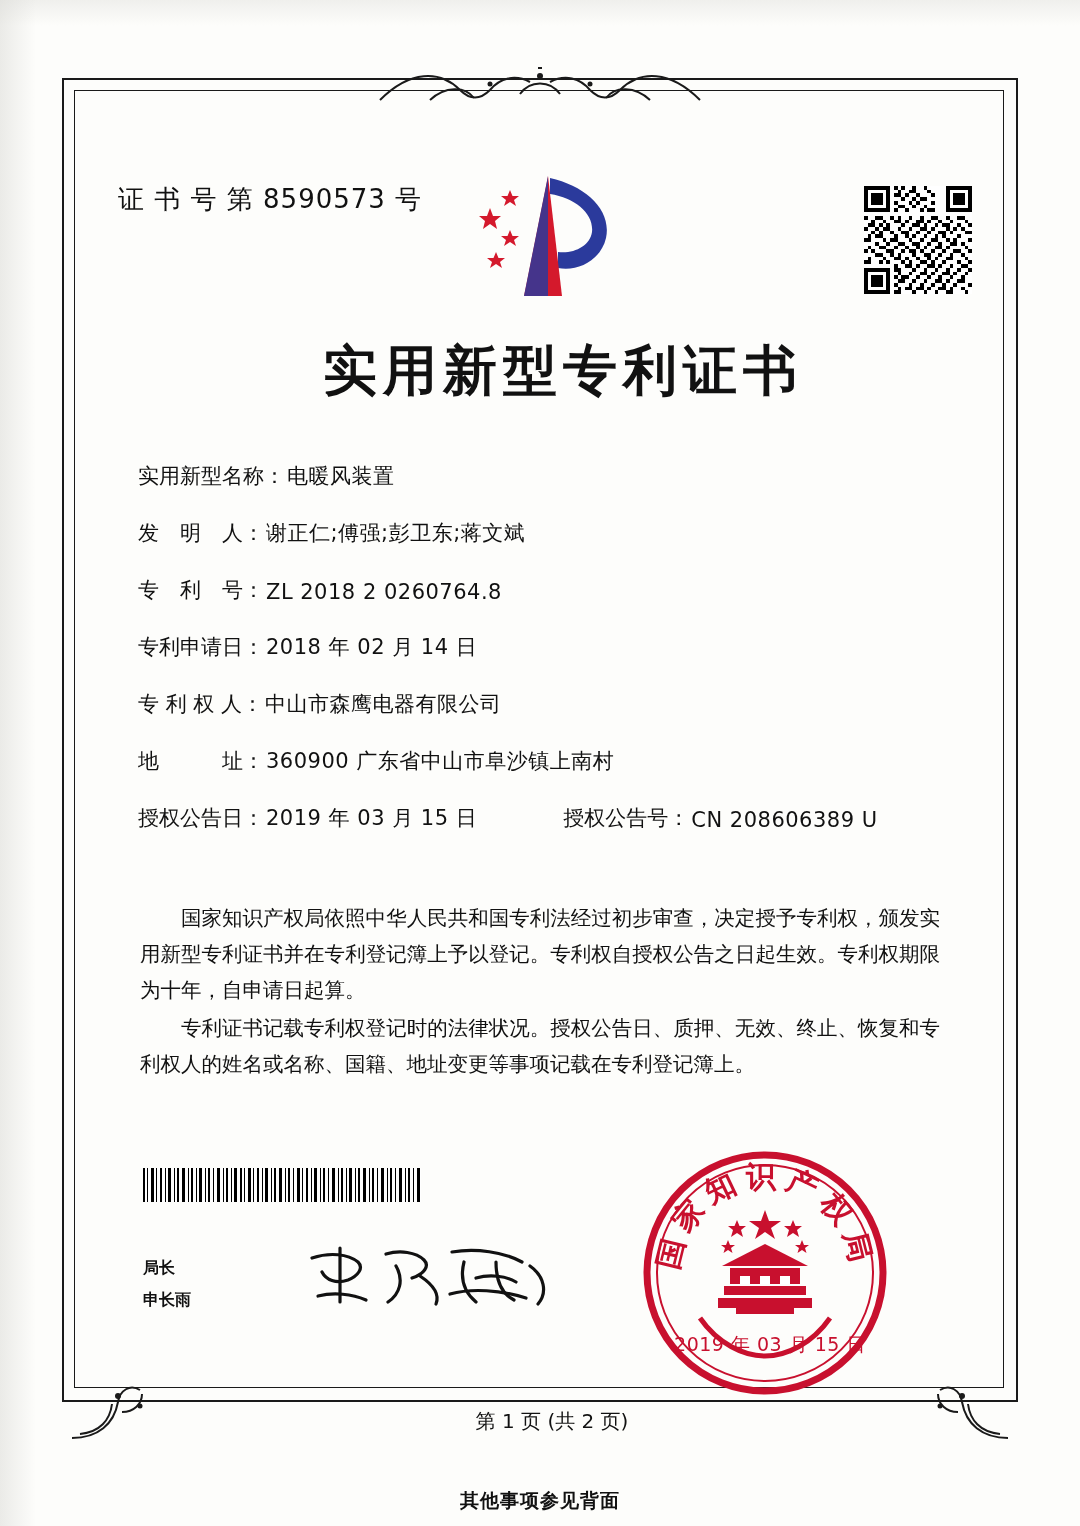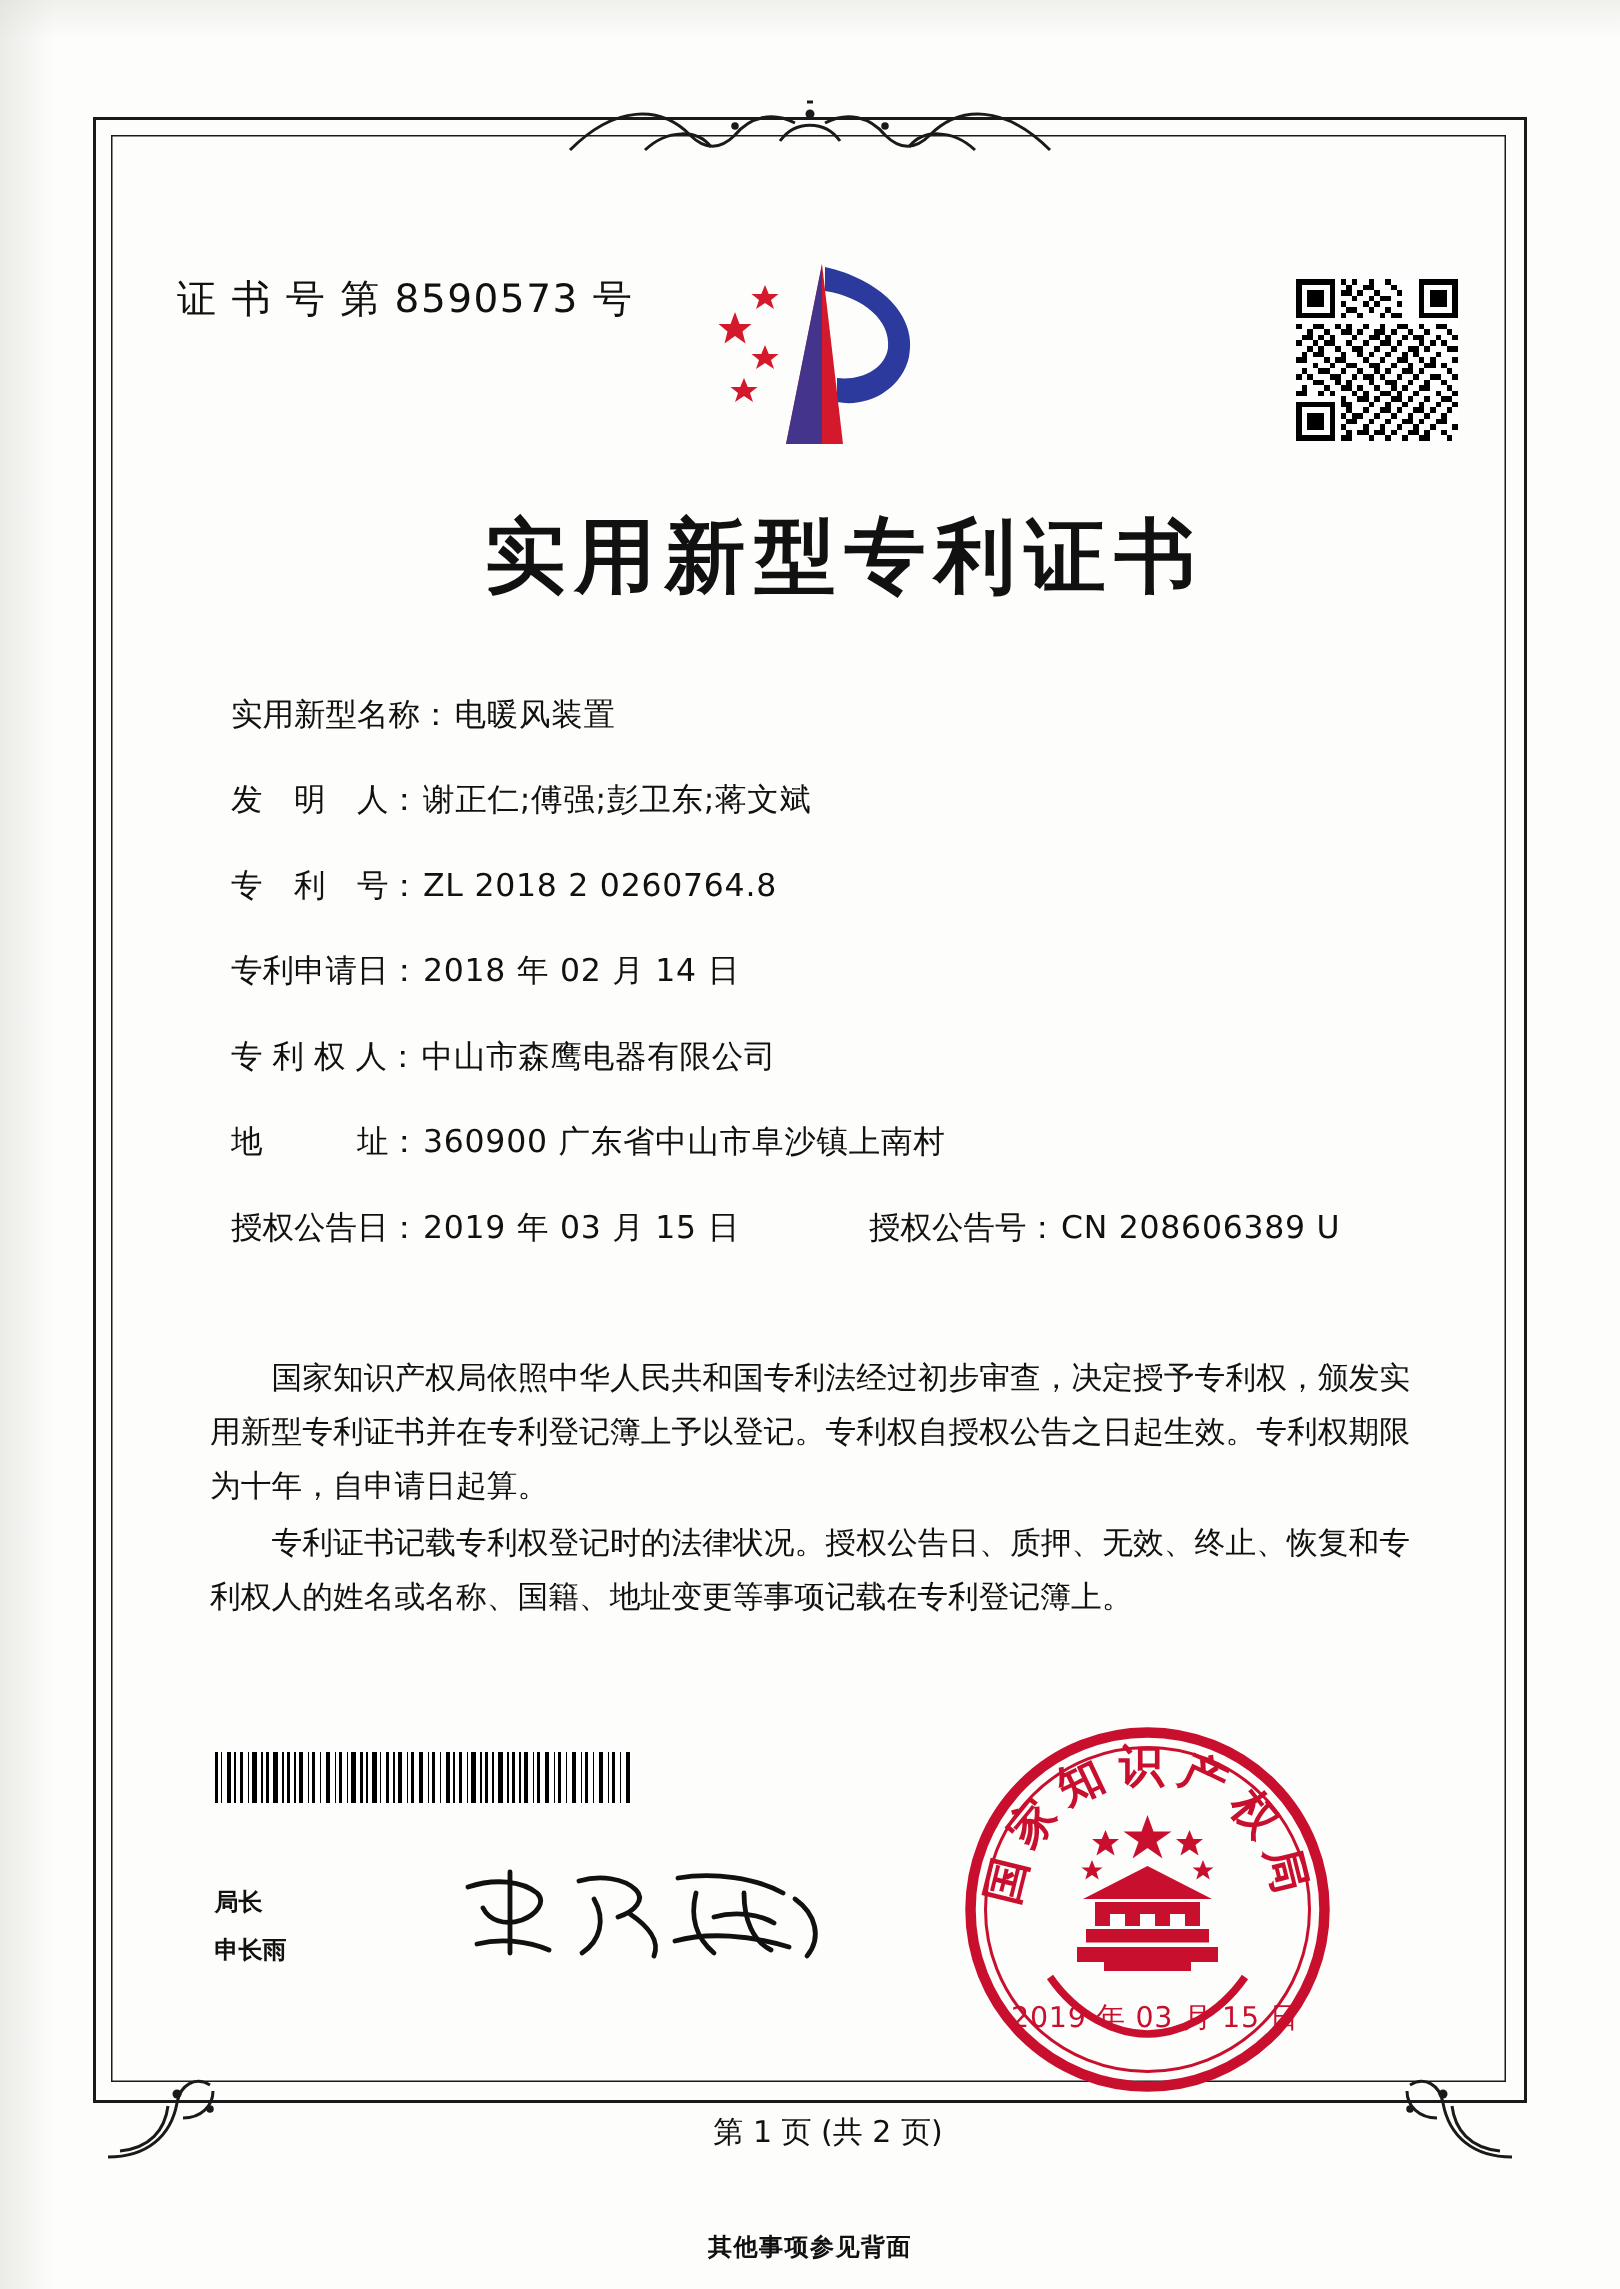--- a/index.html
+++ b/index.html
@@ -113,25 +113,24 @@
 
   
   .fields {
     position: absolute;
     left: 138px;
     top: 462px;
     width: 800px;
   }
   .field-row {
     display: flex;
-    align-items: center;
+    align-items: flex-end;
     margin-bottom: 29px;
     font-size: 21px;
     font-family: "DejaVu Sans", sans-serif;
-    margin-left: 16px;
   }
   .field-label {
     white-space: pre;
     flex: 0 0 auto;
   }
   .field-value {
     margin-left: 2px;
     letter-spacing: 0.5px;
   }
   .field-row.dual {
@@ -212,21 +211,21 @@
     font-size: 20px;
     font-family: "DejaVu Sans", sans-serif;
     margin-left: 24px;
   }
   .footer-note {
     position: absolute;
     left: 0;
     right: 0;
     top: 1488px;
     text-align: center;
-    font-size: 16px;
+    font-size: 19px;
     font-weight: bold;
     font-family: "DejaVu Sans", sans-serif;
     letter-spacing: 1px;
   }
 
   
   .edge-left {
     position: absolute;
     left: 0; top: 0; bottom: 0; width: 36px;
     background: linear-gradient(to right, #d8d8d4, rgba(255,255,255,0));

